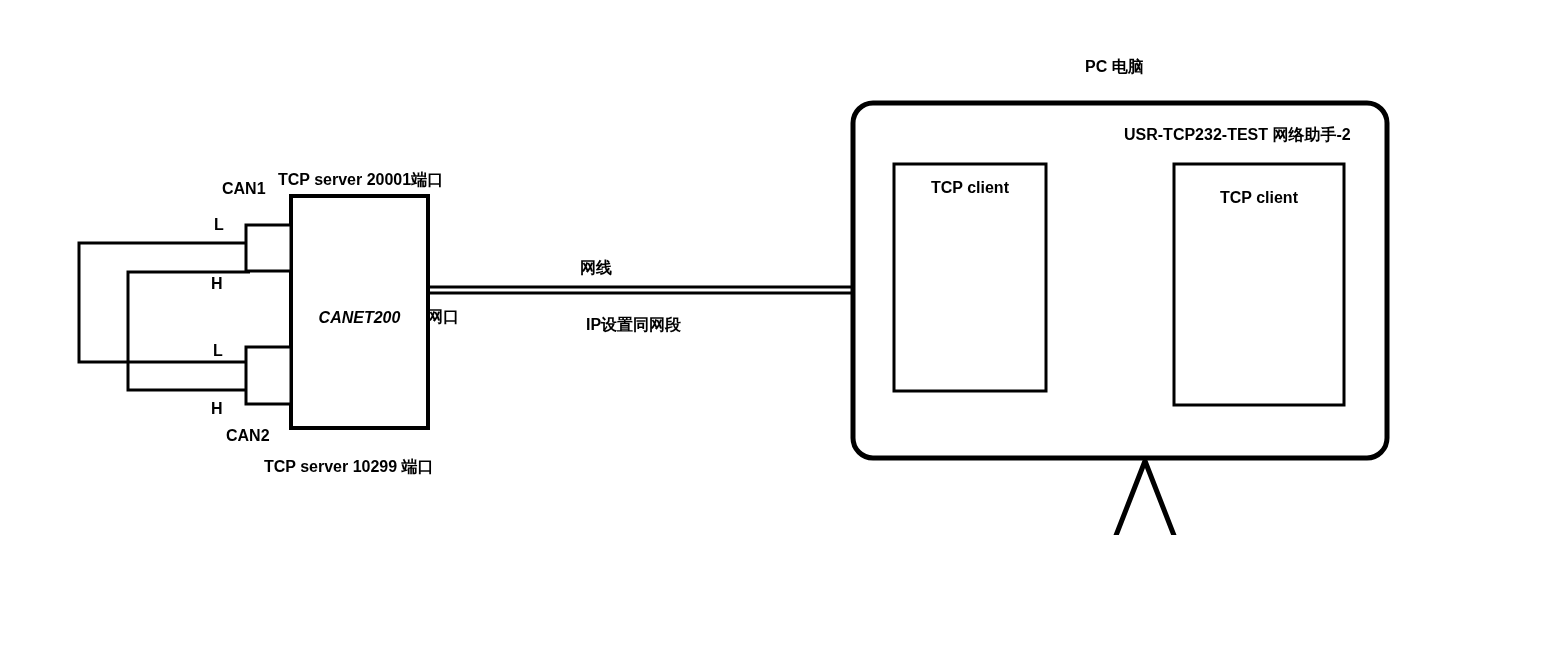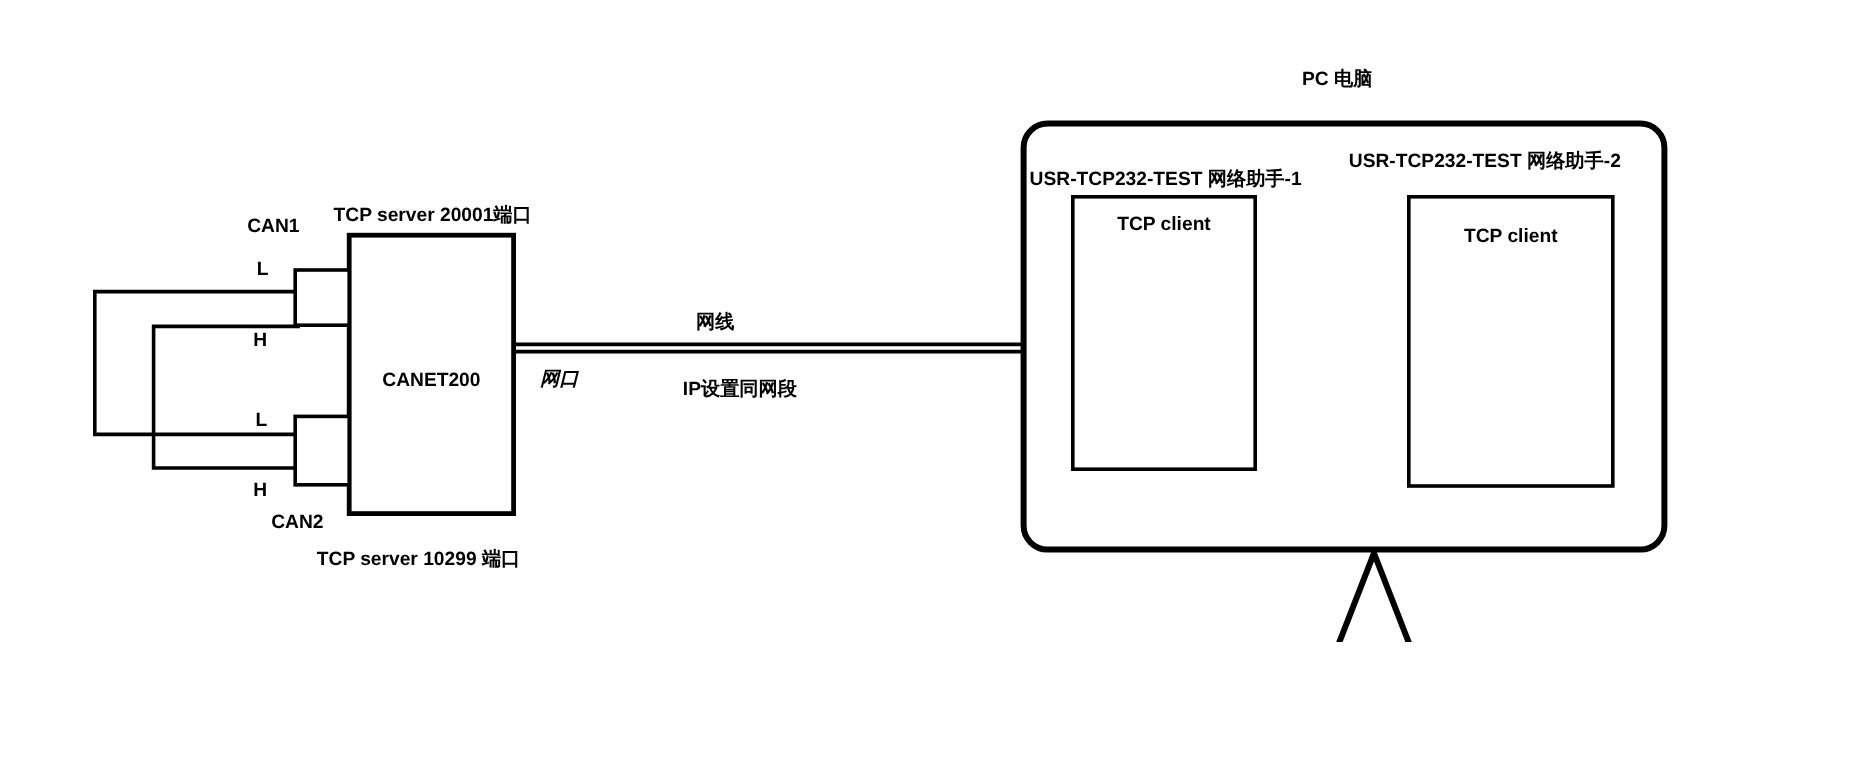--- a/index.html
+++ b/index.html
@@ -47,36 +47,35 @@
     <polyline points="250,272 128,272 128,390 250,390" fill="none" stroke="#000000" stroke-width="3"></polyline>
 
     <rect x="291" y="196" width="137" height="232" fill="#ffffff" stroke="#000000" stroke-width="4"></rect>
 
     <rect x="246" y="225" width="45" height="46" fill="#ffffff" stroke="#000000" stroke-width="3"></rect>
     <rect x="246" y="347" width="45" height="57" fill="#ffffff" stroke="#000000" stroke-width="3"></rect>
   </svg>
 
   <div class="txt" style="left:1085px; top:58px;">PC 电脑</div>
 
-  <div class="txt" style="left:858px; top:141px;">USR-TCP232-TEST 网络助手-1</div>
   <div class="txt" style="left:1124px; top:126px;">USR-TCP232-TEST 网络助手-2</div>
 
   <div class="txt center" style="left:894px; top:179px; width:152px;">TCP client</div>
   <div class="txt center" style="left:1174px; top:189px; width:170px;">TCP client</div>
 
-  <div class="txt center" style="left:291px; top:309px; width:137px;">CANET200</div>
+  <div class="txt center" style="left:291px; top:309px; width:137px;font-style:italic;">CANET200</div>
 
-  <div class="txt" style="left:206px; top:180px;">CAN1</div>
+  <div class="txt" style="left:222px; top:180px;">CAN1</div>
   <div class="txt" style="left:278px; top:171px;text-align:center;">TCP server 20001端口</div>
 
   <div class="txt" style="left:214px; top:216px;">L</div>
   <div class="txt" style="left:211px; top:275px;">H</div>
   <div class="txt" style="left:213px; top:342px;">L</div>
   <div class="txt" style="left:211px; top:400px;">H</div>
 
   <div class="txt" style="left:226px; top:427px;">CAN2</div>
   <div class="txt" style="left:264px; top:458px;">TCP server 10299 端口</div>
 
   <div class="txt" style="left:580px; top:260px;font-family:Liberation Mono, monospace;">网线</div>
-  <div class="txt" style="left:450px; top:308px;font-style:italic;">网口</div>
-  <div class="txt" style="left:569px; top:316px;">IP设置同网段</div>
+  <div class="txt" style="left:427px; top:308px;">网口</div>
+  <div class="txt" style="left:586px; top:316px;">IP设置同网段</div>
 
 </div>
 
 </body></html>

